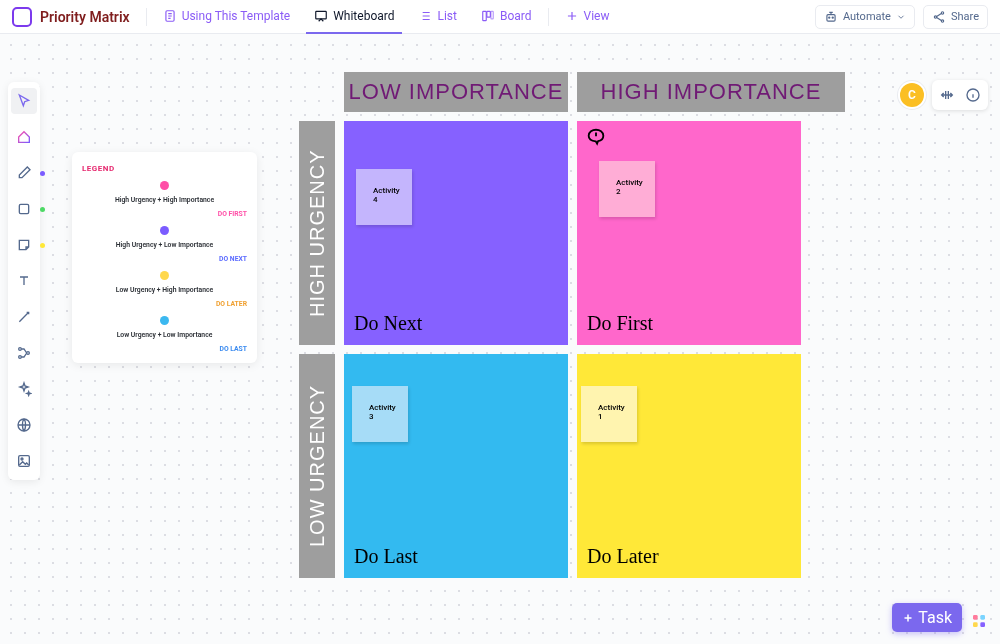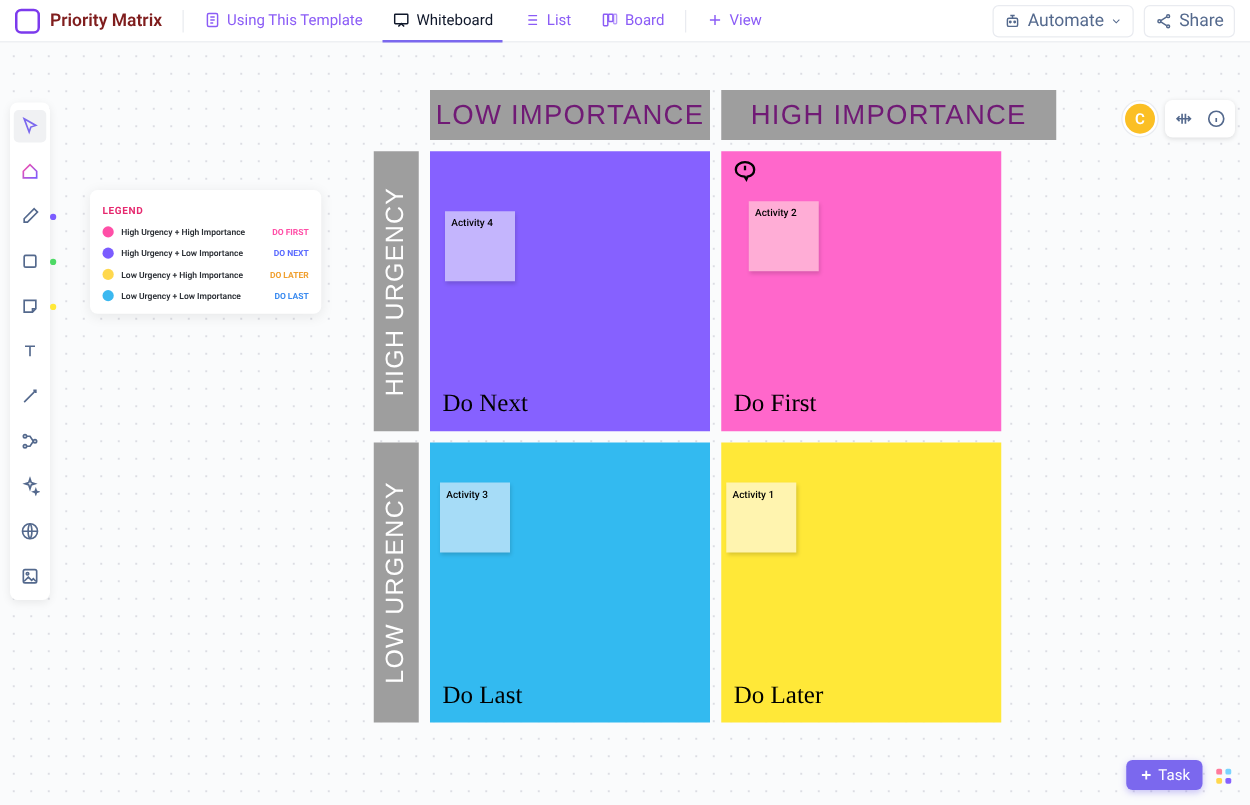--- a/index.html
+++ b/index.html
@@ -54,21 +54,21 @@
 .header-right {
   margin-left: auto;
   display: flex;
   gap: 8px;
   align-items: center;
 }
 .btn {
   display: flex;
   align-items: center;
   gap: 5px;
-  font-size: 14px;
+  font-size: 11px;
   color: #54698d;
   border: 1px solid #e9ebf0;
   border-radius: 5px;
   padding: 4px 8px;
   cursor: pointer;
   background: #fff;
 }
 
 
 .canvas {
@@ -135,20 +135,21 @@
   margin-bottom: 8px;
 }
 .legend-row {
   display: flex;
   align-items: center;
   gap: 6px;
   font-size: 6.8px;
   font-weight: 600;
   color: #2a2e34;
   margin-bottom: 8px;
+  flex-direction: column;
 }
 .legend-dot { width: 9px; height: 9px; border-radius: 50%; flex-shrink: 0; }
 .legend-action { margin-left: auto; font-weight: 700; font-size: 6.8px; }
 
 
 .matrix {
   position: absolute;
   left: 299px;
   top: 72px;
 }
@@ -189,21 +190,21 @@
   bottom: 10px;
   left: 10px;
   font-family: "Comic Sans MS", "Marker Felt", cursive;
   font-size: 20px;
   color: #000;
 }
 .sticky {
   position: absolute;
   width: 56px;
   height: 56px;
-  padding: 5px;
+  padding: 17px;
   font-size: 8px;
   font-weight: 500;
   box-shadow: 1px 2px 3px rgba(0,0,0,0.15);
 }
 .exclaim-icon {
   position: absolute;
   top: 6px; left: 8px;
 }
 
 
@@ -247,21 +248,21 @@
 
 
 .task-btn {
   position: absolute;
   right: 38px;
   bottom: 12px;
   background: #7b68ee;
   color: #fff;
   border-radius: 5px;
   padding: 5px 10px;
-  font-size: 12px;
+  font-size: 16px;
   display: flex;
   gap: 4px;
   align-items: center;
   cursor: pointer;
   box-shadow: 0 2px 6px rgba(123,104,238,0.4);
 }
 .apps-btn {
   position: absolute;
   right: 10px;
   bottom: 12px;

